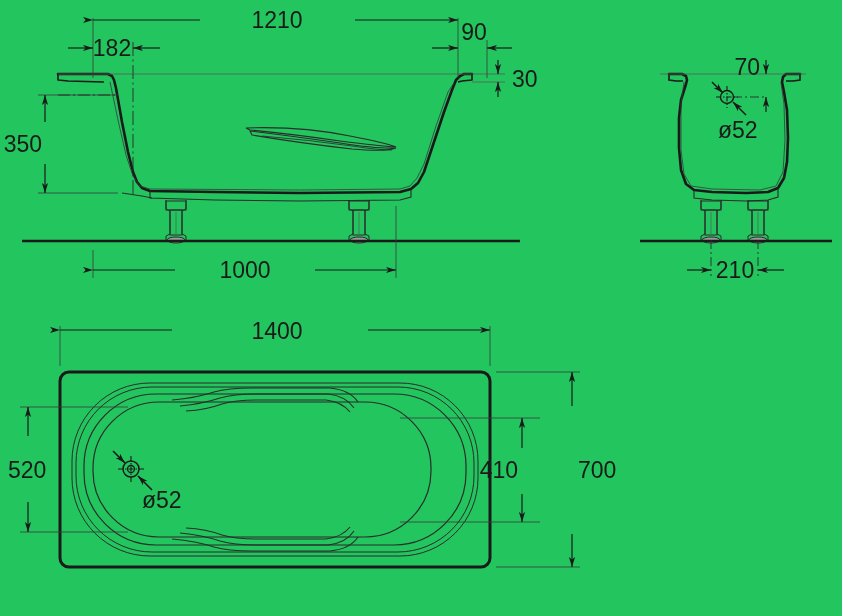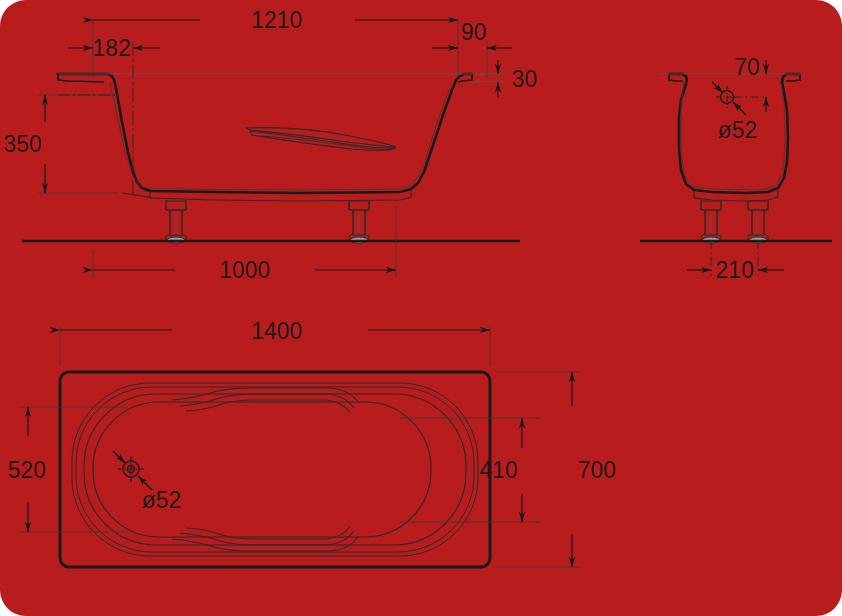--- a/index.html
+++ b/index.html
@@ -7,23 +7,22 @@
     padding: 0;
     background: #ffffff;
   }
   body {
     font-family: "Liberation Sans", sans-serif;
   }
   #sheet {
     position: relative;
     width: 842px;
     height: 616px;
-    background: #b91c1c;
+    background: #22c55e;
     overflow: hidden;
-    border-radius: 26px;
   }
   #sheet svg {
     position: absolute;
     top: 0;
     left: 0;
   }
   .dimtext {
     font-family: "Liberation Sans", sans-serif;
     fill: #1a1a1a;
   }

